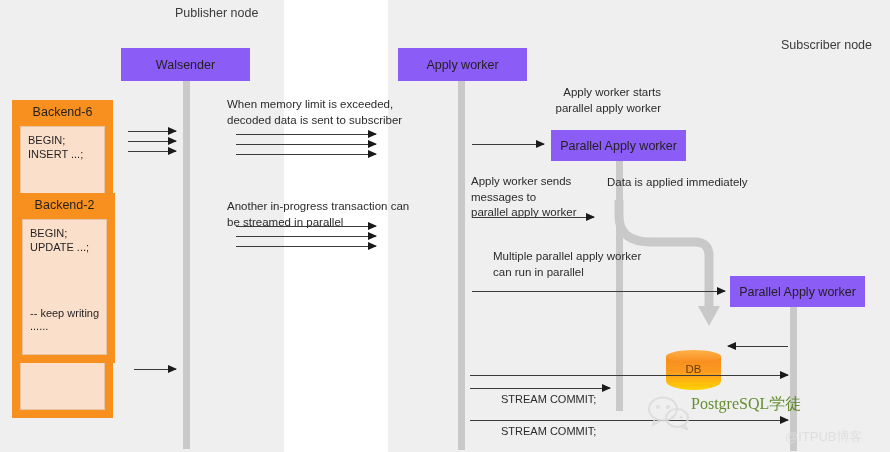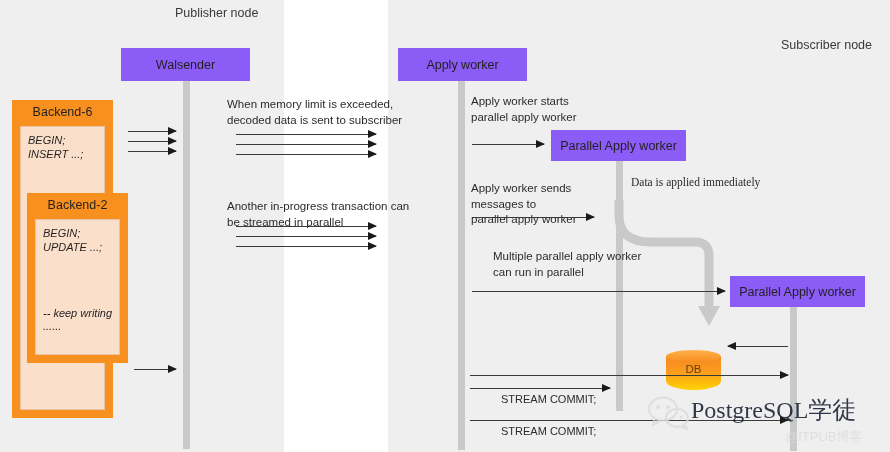--- a/index.html
+++ b/index.html
@@ -87,26 +87,26 @@
     bottom: 8px;
     background: #fae0cb;
     border: 1px solid #e8c4a5;
     box-sizing: border-box;
     padding: 7px 6px 0 7px;
     font-size: 11px;
     color: #231f20;
     line-height: 1.25;
     overflow: hidden;
   }
-  .sql-line { white-space: nowrap; font-style: italic; }
+  .sql-line { white-space: nowrap; }
   .sql-gap-md { height: 52px; }
   .sql-gap-lg { height: 38px; }
 
   #card-backend-1 { left: 12px; top: 100px; width: 101px; height: 318px; z-index: 3; }
-  #card-backend-2 { left: 27px; top: 193px; width: 101px; height: 170px; z-index: 4; }
+  #card-backend-2 { left: 14px; top: 193px; width: 101px; height: 170px; z-index: 4; }
 
   
   .arrow {
     position: absolute;
     height: 1px;
     background: #3a3a3a;
   }
   .arrow::after {
     content: "";
     position: absolute;
@@ -181,22 +181,22 @@
     top: 392px;
     width: 245px;
     height: 60px;
     pointer-events: none;
     opacity: .85;
   }
   #watermark .wm-main {
     position: absolute;
     left: 46px;
     top: 2px;
-    font-size: 24px;
-    color: #0f172a;
+    font-size: 16px;
+    color: #4d7c0f;
     white-space: nowrap;
     font-family: "Liberation Serif", serif;
   }
   #watermark .wm-sub {
     position: absolute;
     left: 140px;
     top: 36px;
     font-size: 13px;
     color: #dcdcdc;
     white-space: nowrap;
@@ -267,30 +267,30 @@
   <div class="arrow" style="left:236px; top:134px; width:140px;"></div>
   <div class="arrow" style="left:236px; top:144px; width:140px;"></div>
   <div class="arrow" style="left:236px; top:154px; width:140px;"></div>
 
   <div class="caption" style="left:227px; top:199px; width:235px;">Another in-progress transaction can
 be streamed in parallel</div>
   <div class="arrow" style="left:236px; top:226px; width:140px;"></div>
   <div class="arrow" style="left:236px; top:236px; width:140px;"></div>
   <div class="arrow" style="left:236px; top:246px; width:140px;"></div>
 
-  <div class="caption" style="left:471px; top:94px; width:190px;">Apply worker starts
+  <div class="caption" style="left:471px; top:85px; width:190px;text-align:right;">Apply worker starts
 parallel apply worker</div>
   <div class="arrow" style="left:472px; top:144px; width:72px;"></div>
 
-  <div class="caption" style="left:471px; top:181px; width:180px;">Apply worker sends
+  <div class="caption" style="left:471px; top:174px; width:180px;">Apply worker sends
 messages to
 parallel apply worker</div>
   <div class="arrow" style="left:472px; top:217px; width:122px;"></div>
 
-  <div class="caption" style="left:631px; top:175px; width:200px;font-family:Liberation Serif, serif;">Data is applied immediately</div>
+  <div class="caption" style="left:607px; top:175px; width:200px;">Data is applied immediately</div>
 
   <svg id="flow-to-db" viewBox="0 0 115 140" xmlns="http://www.w3.org/2000/svg">
     <path d="M6,4 L6,20 Q6,46 38,46 L82,46 Q96,46 96,60 L96,112" fill="none" stroke="#c9c9c9" stroke-width="9" stroke-linecap="butt"></path>
     <polygon points="85,110 107,110 96,130" fill="#c9c9c9"></polygon>
   </svg>
 
   <div id="db-cylinder">
     <div class="db-body"></div>
     <div class="db-top"></div>
     <div class="db-label">DB</div>

